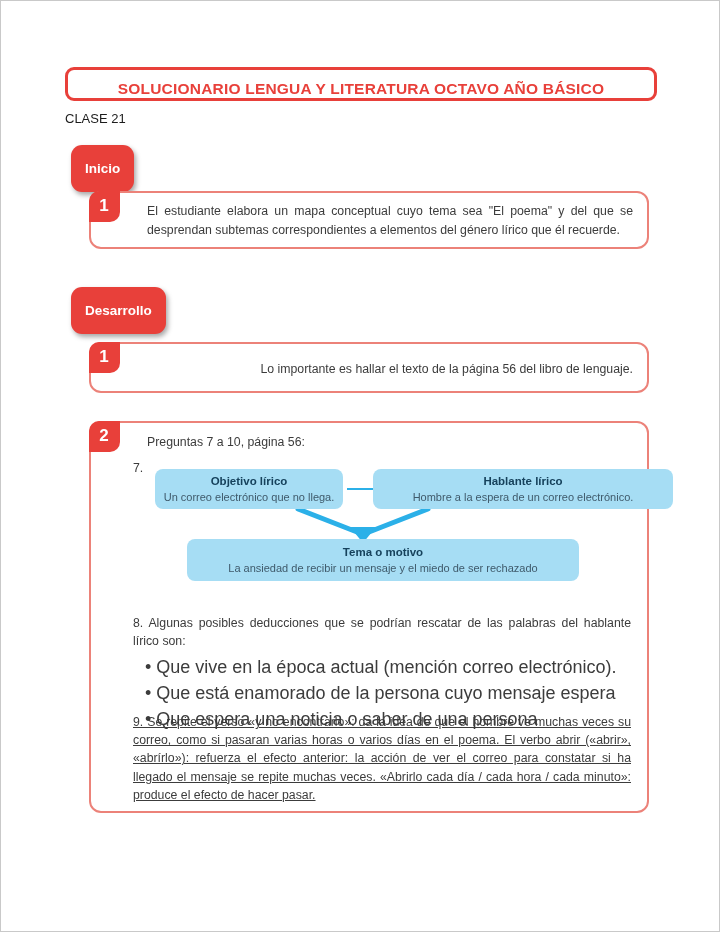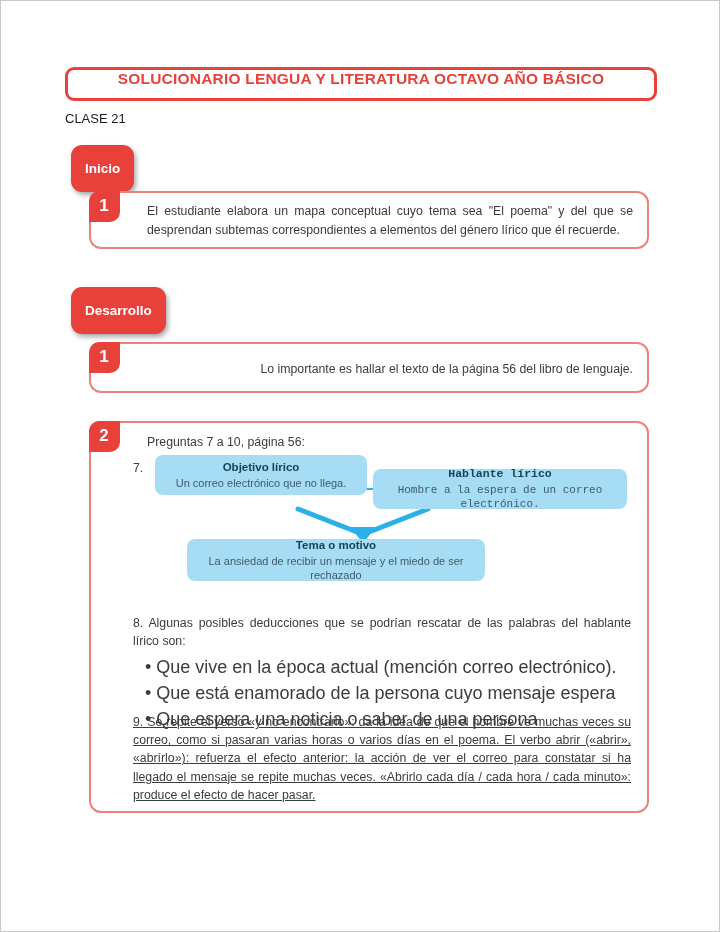--- a/index.html
+++ b/index.html
@@ -10,21 +10,21 @@
     --title_blue:#16425c;
     --diagram_text:#3f5a6b;
     --body_text:#3c3c3c;
   }
   *{margin:0;padding:0;box-sizing:border-box;}
   html,body{background:#ffffff;}
   body{font-family:"Liberation Sans", sans-serif;}
   .page{position:relative;width:720px;height:932px;background:#ffffff;border:1px solid #c9c9c9;overflow:hidden;}
 
   
-  .header-banner{position:absolute;left:64px;top:66px;width:592px;height:34px;border:3px solid var(--red);border-radius:9px;display:flex;align-items:flex-start;justify-content:center;background:#fff;}
+  .header-banner{position:absolute;left:64px;top:66px;width:592px;height:34px;border:3px solid var(--red);border-radius:9px;display:flex;align-items:flex-end;justify-content:center;background:#fff;}
   .header-title{color:var(--red);font-weight:bold;font-size:15.5px;letter-spacing:.2px;white-space:nowrap;}
   .clase{position:absolute;left:64px;top:110px;font-weight:normal;font-size:13px;color:#1c1c1c;}
 
   
   .badge{position:absolute;left:70px;background:var(--red);color:#ffffff;font-weight:bold;font-size:13.5px;padding:16px 14px;border-radius:11px;box-shadow:2px 3px 5px rgba(0,0,0,.35);}
   .badge-inicio{top:144px;}
   .badge-desarrollo{top:286px;}
 
   
   .answer-box{position:absolute;left:88px;width:560px;border:2.5px solid var(--box_border);border-radius:12px;background:#fff;}
@@ -36,23 +36,23 @@
   .box-text{position:absolute;color:var(--body_text);font-size:12.3px;line-height:1.55;text-align:justify;}
   .box-inicio-1 .box-text{left:56px;right:14px;top:9px;}
   .box-des-1 .box-text{left:56px;right:14px;top:16px;text-align:right;}
   .intro-text{position:absolute;left:56px;top:12px;color:var(--body_text);font-size:12.3px;}
   .q7-label{position:absolute;left:42px;top:38px;color:var(--body_text);font-size:12.3px;}
 
   
   .concept-box{position:absolute;background:var(--blue_box);border-radius:8px;display:flex;flex-direction:column;align-items:center;justify-content:center;text-align:center;padding:3px 8px;}
   .concept-title{font-weight:bold;font-size:11.5px;color:var(--title_blue);line-height:1.3;}
   .concept-sub{font-size:11px;color:var(--diagram_text);line-height:1.3;margin-top:1px;}
-  .cb-objetivo{left:64px;top:32px;width:212px;height:40px;}
-  .cb-hablante{left:282px;top:46px;width:254px;height:40px;font-family:Liberation Mono, monospace;}
-  .cb-tema{left:96px;top:116px;width:298px;height:42px;}
+  .cb-objetivo{left:64px;top:46px;width:188px;height:40px;}
+  .cb-hablante{left:282px;top:46px;width:300px;height:40px;}
+  .cb-tema{left:96px;top:116px;width:392px;height:42px;}
   .connector-svg{position:absolute;left:0;top:0;width:560px;height:392px;pointer-events:none;}
   .connector-svg .thin{stroke:var(--blue_line);stroke-width:2;}
   .connector-svg .thick{stroke:var(--blue_line);stroke-width:5;stroke-linecap:round;}
   .connector-svg .head{fill:var(--blue_line);}
 
   
   .q8-text{position:absolute;left:42px;right:16px;top:192px;color:var(--body_text);font-size:12.3px;line-height:1.45;text-align:justify;}
   .bullets{position:absolute;left:54px;right:20px;top:231px;color:var(--body_text);font-size:18px;line-height:1.45;}
   .q9-text{position:absolute;left:42px;right:16px;top:290px;color:var(--body_text);font-size:12.3px;line-height:1.48;text-align:justify;text-decoration:underline;}
 </style>

